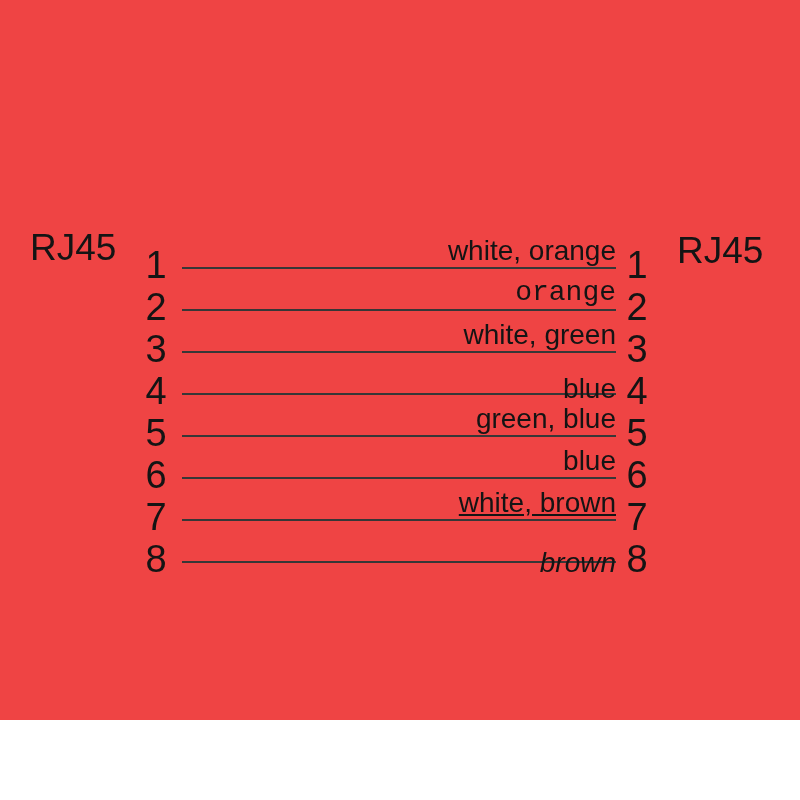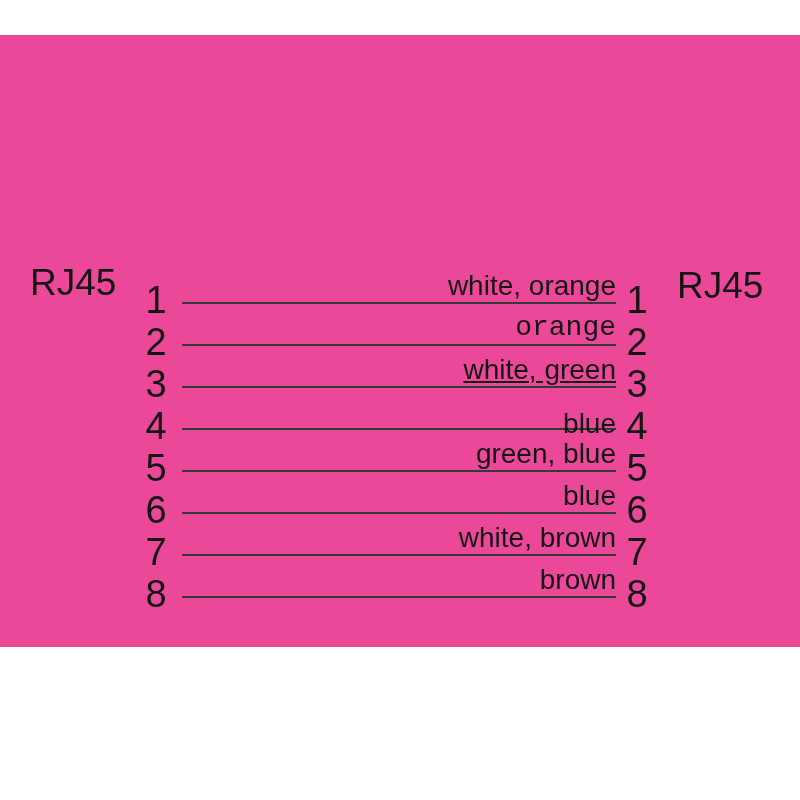--- a/index.html
+++ b/index.html
@@ -3,26 +3,25 @@
 <meta charset="utf-8">
 <style>
   html, body {
     margin: 0;
     padding: 0;
     background: #ffffff;
   }
   .canvas {
     position: relative;
     width: 800px;
-    height: 612px;
-    background: #ec4899;
+    height: 720px;
+    background: #ef4444;
     font-family: "Liberation Sans", sans-serif;
     color: #141414;
     overflow: hidden;
-    margin-top: 35px;
   }
   .connector-label {
     position: absolute;
     font-size: 37px;
     line-height: 38px;
     white-space: nowrap;
     color: #141414;
   }
   .wire-line {
     position: absolute;
@@ -72,21 +71,21 @@
   </div>
 
   <div>
     <div class="wire-label" style="top:274px;font-family:Liberation Mono, monospace;">orange</div>
     <div class="pin pin-left" style="top:288px;">2</div>
     <div class="wire-line" style="top:309px;"></div>
     <div class="pin pin-right" style="top:288px;">2</div>
   </div>
 
   <div>
-    <div class="wire-label" style="top:316px;text-decoration:underline;">white, green</div>
+    <div class="wire-label" style="top:316px;">white, green</div>
     <div class="pin pin-left" style="top:330px;">3</div>
     <div class="wire-line" style="top:351px;"></div>
     <div class="pin pin-right" style="top:330px;">3</div>
   </div>
 
   <div>
     <div class="wire-label" style="top:370px;">blue</div>
     <div class="pin pin-left" style="top:372px;">4</div>
     <div class="wire-line" style="top:393px;"></div>
     <div class="pin pin-right" style="top:372px;">4</div>
@@ -100,26 +99,26 @@
   </div>
 
   <div>
     <div class="wire-label" style="top:442px;">blue</div>
     <div class="pin pin-left" style="top:456px;">6</div>
     <div class="wire-line" style="top:477px;"></div>
     <div class="pin pin-right" style="top:456px;">6</div>
   </div>
 
   <div>
-    <div class="wire-label" style="top:484px;">white, brown</div>
+    <div class="wire-label" style="top:484px;text-decoration:underline;">white, brown</div>
     <div class="pin pin-left" style="top:498px;">7</div>
     <div class="wire-line" style="top:519px;"></div>
     <div class="pin pin-right" style="top:498px;">7</div>
   </div>
 
   <div>
-    <div class="wire-label" style="top:526px;">brown</div>
+    <div class="wire-label" style="top:544px;font-style:italic;">brown</div>
     <div class="pin pin-left" style="top:540px;">8</div>
     <div class="wire-line" style="top:561px;"></div>
     <div class="pin pin-right" style="top:540px;">8</div>
   </div>
 
 </div>
 
 </body></html>

